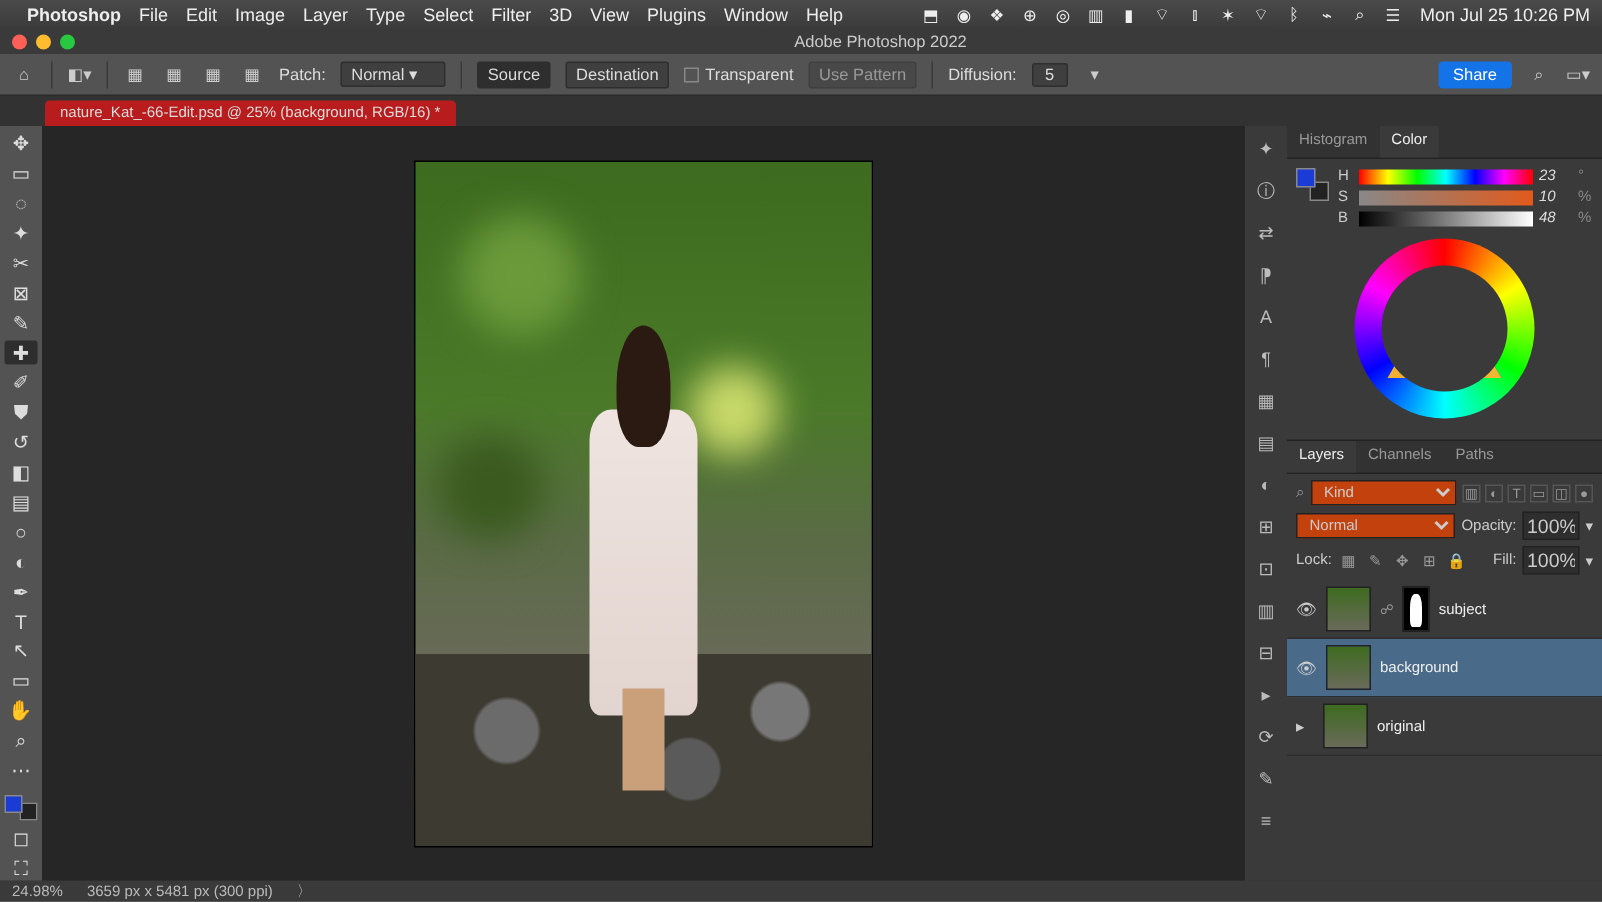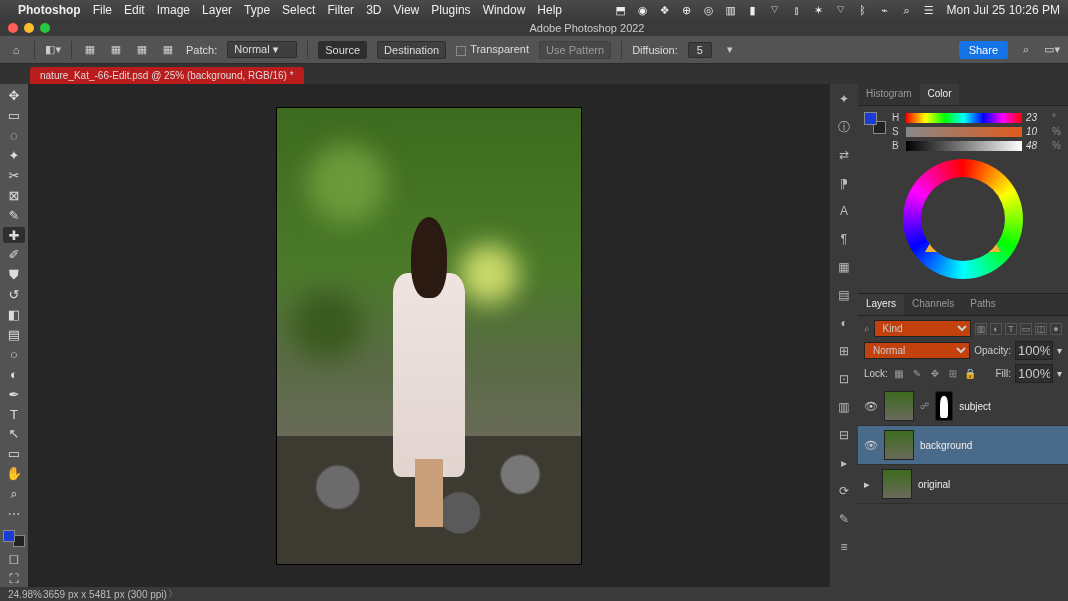--- a/index.html
+++ b/index.html
@@ -91,21 +91,21 @@
 .layer { display: flex; align-items: center; padding: 4px 6px; gap: 6px; border-bottom: 1px solid #2e2e2e; }
 .layer.selected { background: #4a6a8a; }
 .layer .eye { width: 14px; color: #ccc; font-size: 11px;}
 .layer .thumb { width: 30px; height: 30px; background: linear-gradient(#3d6b1f,#6a6a5a); border: 1px solid #222; }
 .layer .mask { width: 18px; height: 30px; background: #000; border: 1px solid #222; position: relative; }
 .layer .mask::after { content:""; position:absolute; left:4px; top:4px; right:4px; bottom:2px; background:#fff; border-radius: 40% 40% 20% 20%; }
 .layer .name { font-size: 10px; color: #eee; }
 .layer .chev { width: 12px; color: #ccc; }
 
 
-.status-bar { height: 14px; background: #3a3a3a; display: flex; align-items: center; padding: 0 8px; font-size: 10px; color: #bbb; gap: 1px; }
+.status-bar { height: 14px; background: #3a3a3a; display: flex; align-items: center; padding: 0 8px; font-size: 10px; color: #bbb; gap: 16px; }
 </style>
 </head>
 <body>
 
 <div class="mac-menubar">
   <span class="apple"></span>
   <span class="app-name">Photoshop</span>
   <span class="menu-item">File</span>
   <span class="menu-item">Edit</span>
   <span class="menu-item">Image</span>

